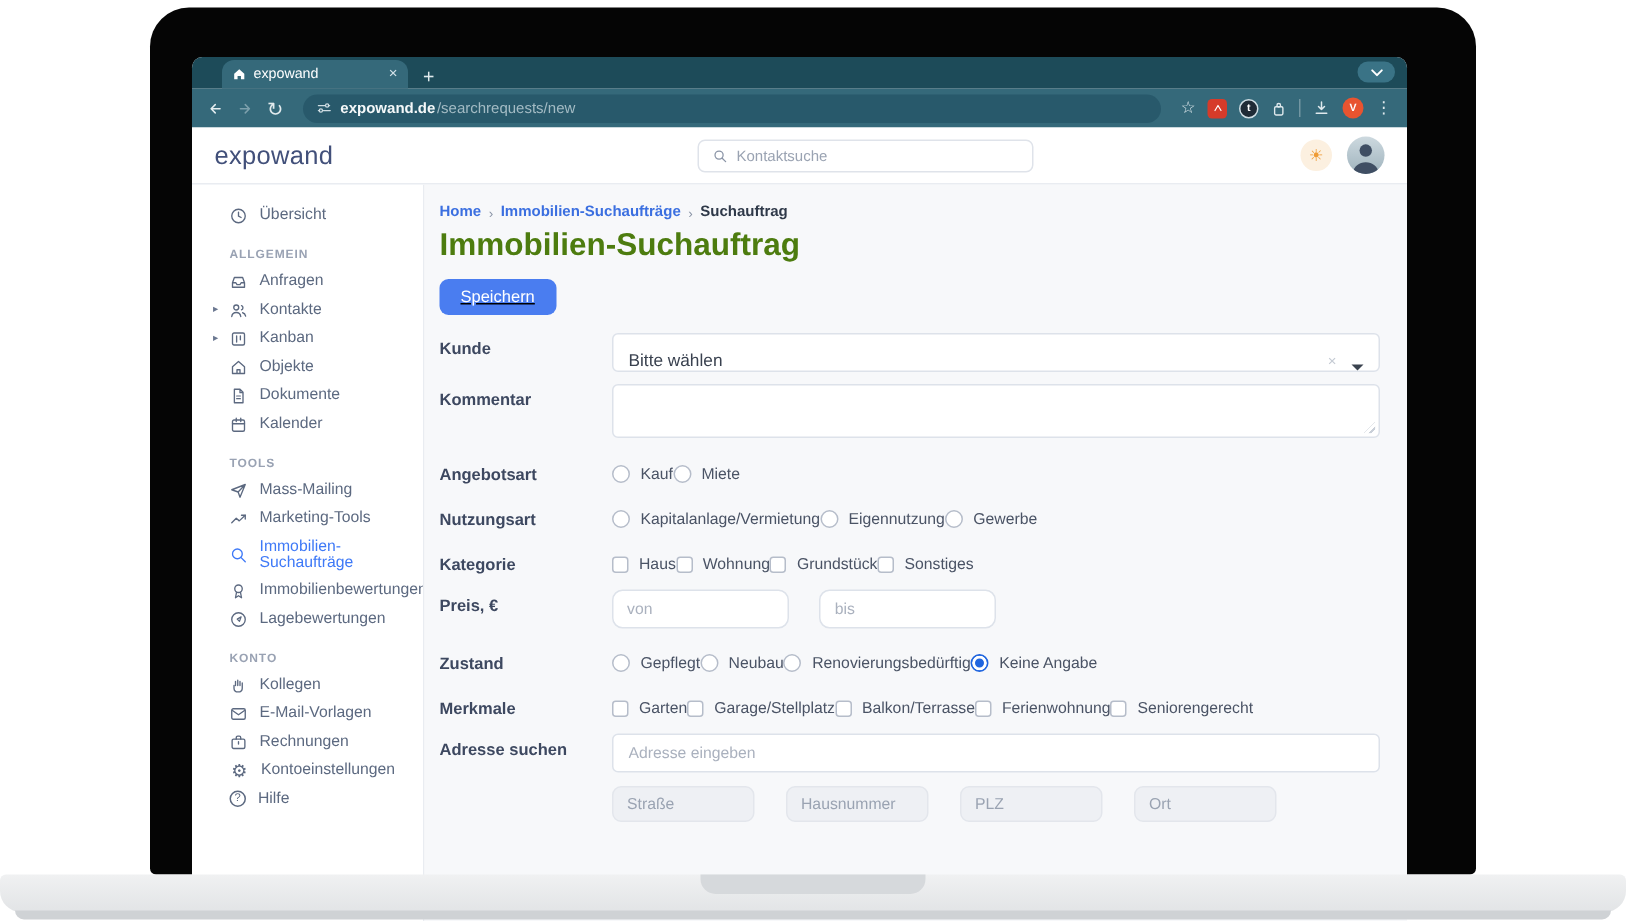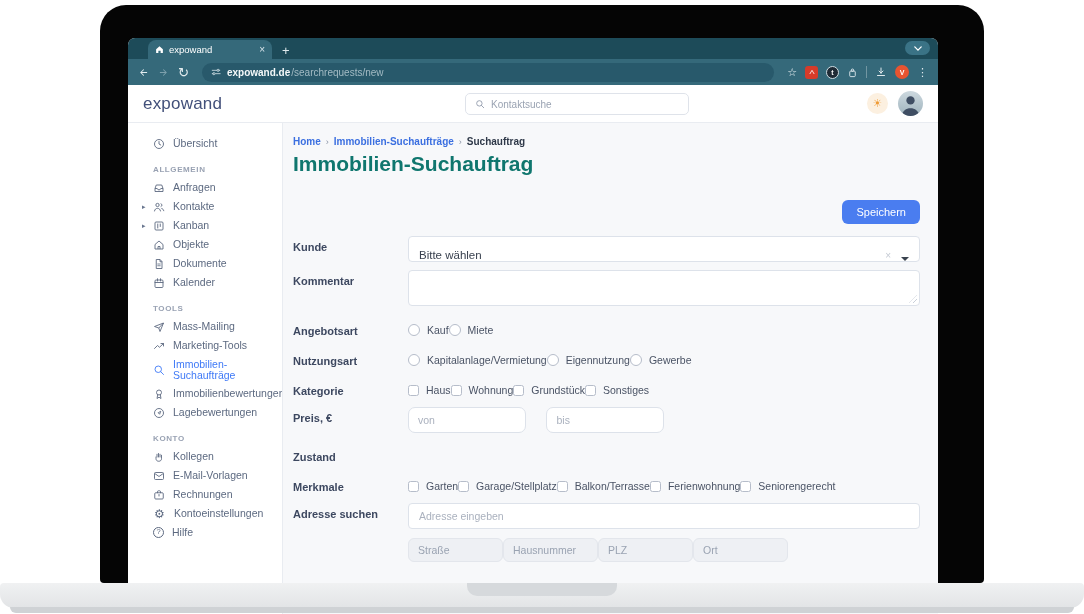--- a/index.html
+++ b/index.html
@@ -52,22 +52,22 @@
   .active { color:#3e79f7; }
   .sbottom { margin-top:auto; border-top:1px solid #e9ecf1; padding:10px 8px 12px 25px; display:flex; align-items:center; gap:8px; font-size:10px; }
   .uicon { font-size:12px; line-height:1; width:13px; text-align:center; }
   .qcircle { width:11px; height:11px; border:1.2px solid currentColor; border-radius:50%; font-size:7.5px; display:flex; align-items:center; justify-content:center; line-height:1; }
 
   .main { flex:1; background:#f7f8fa; padding:13px 18px 0 10px; overflow:hidden; }
   .breadcrumb { font-size:10px; display:flex; align-items:center; gap:5px; }
   .bc-link { color:#3b6fe0; font-weight:bold; }
   .bc-sep { color:#8a94a6; font-size:9px; }
   .bc-cur { color:#2f3949; font-weight:bold; }
-  .page-title { font-size:21px; font-weight:bold; color:#0f766e; margin-top:5px; }
-  .btn-row { display:flex; justify-content:flex-end; margin-top:24px; }
+  .page-title { font-size:21px; font-weight:bold; color:#4d7c0f; margin-top:5px; }
+  .btn-row { display:flex; margin-top:10px;text-decoration:underline; }
   .btn-primary { background:#4a7df0; color:#fff; font-size:11px; border:none; border-radius:6px; padding:6px 14px; font-family:inherit; }
 
   .frow { display:flex; align-items:flex-start; }
   .flabel { width:115px; flex:none; font-size:11px; font-weight:bold; color:#3d4860; padding-top:5px; }
   .fctrl { flex:1; min-width:0; }
 
   .selectbox { height:26px; background:#fff; border:1px solid #dde2ea; border-radius:4px; display:flex; align-items:flex-end; padding:0 10px; font-size:11.5px; color:#39414f; }
   .sel-text { flex:1; }
   .sel-clear { color:#c4cad3; font-size:10px; margin-right:10px; }
   .sel-caret { width:0; height:0; border-left:4px solid transparent; border-right:4px solid transparent; border-top:4.5px solid #3a434f; }
@@ -79,21 +79,21 @@
   .optlab { font-size:10.5px; color:#4a5365; white-space:nowrap; }
   .radio { width:12px; height:12px; border-radius:50%; border:1.5px solid #b6bdca; background:#fff; flex:none; }
   .radio.sel { border-color:#2065df; background:#2065df; box-shadow:inset 0 0 0 2px #fff; }
   .checkbox { width:11px; height:11px; border-radius:2.5px; border:1.5px solid #b6bdca; background:#fff; flex:none; }
 
   .numin { width:118px; height:26px; background:#fff; border:1px solid #dde2ea; border-radius:7px; padding:0 9px; font-size:10.5px; color:#39414f; font-family:inherit; }
   .numin::placeholder { color:#aab1be; }
   .numin + .numin { margin-left:16px; }
   .textin { width:100%; height:26px; background:#fff; border:1px solid #dde2ea; border-radius:4px; padding:0 10px; font-size:10.5px; color:#39414f; font-family:inherit; }
   .textin::placeholder { color:#aab1be; }
-  .subrow { display:flex; }
+  .subrow { display:flex; gap:21px; }
   .subin { width:95px; height:24px; background:#eef0f4; border:1px solid #e3e6ec; border-radius:6px; display:flex; align-items:center; padding:0 9px; font-size:10.5px; color:#9aa3b2; }
 
   .mt12{margin-top:12px}.mt13{margin-top:13px}.mt14{margin-top:14px}.mt10{margin-top:10px}.mt9{margin-top:9px}.mt8{margin-top:8px}
 </style>
 </head>
 <body>
 
 <div class="stage">
   <div class="screen"></div>
 
@@ -395,20 +395,38 @@
         <div class="frow mt10">
           <div class="flabel">Preis, €</div>
           <div class="fctrl">
             <input class="numin" placeholder="von" style="">
             <input class="numin" placeholder="bis" style="">
           </div>
         </div>
 
         <div class="frow mt13">
           <div class="flabel">Zustand</div>
+          <div class="fctrl optrow">
+            <label class="opt">
+                <span class="radio"></span>
+                <span class="optlab">Gepflegt</span>
+              </label>
+            <label class="opt">
+                <span class="radio"></span>
+                <span class="optlab">Neubau</span>
+              </label>
+            <label class="opt">
+                <span class="radio"></span>
+                <span class="optlab">Renovierungsbedürftig</span>
+              </label>
+            <label class="opt">
+                <span class="radio sel"></span>
+                <span class="optlab">Keine Angabe</span>
+              </label>
+          </div>
         </div>
 
         <div class="frow mt13">
           <div class="flabel">Merkmale</div>
           <div class="fctrl optrow">
             <label class="opt">
                 <span class="checkbox"></span>
                 <span class="optlab">Garten</span>
               </label>
             <label class="opt">

